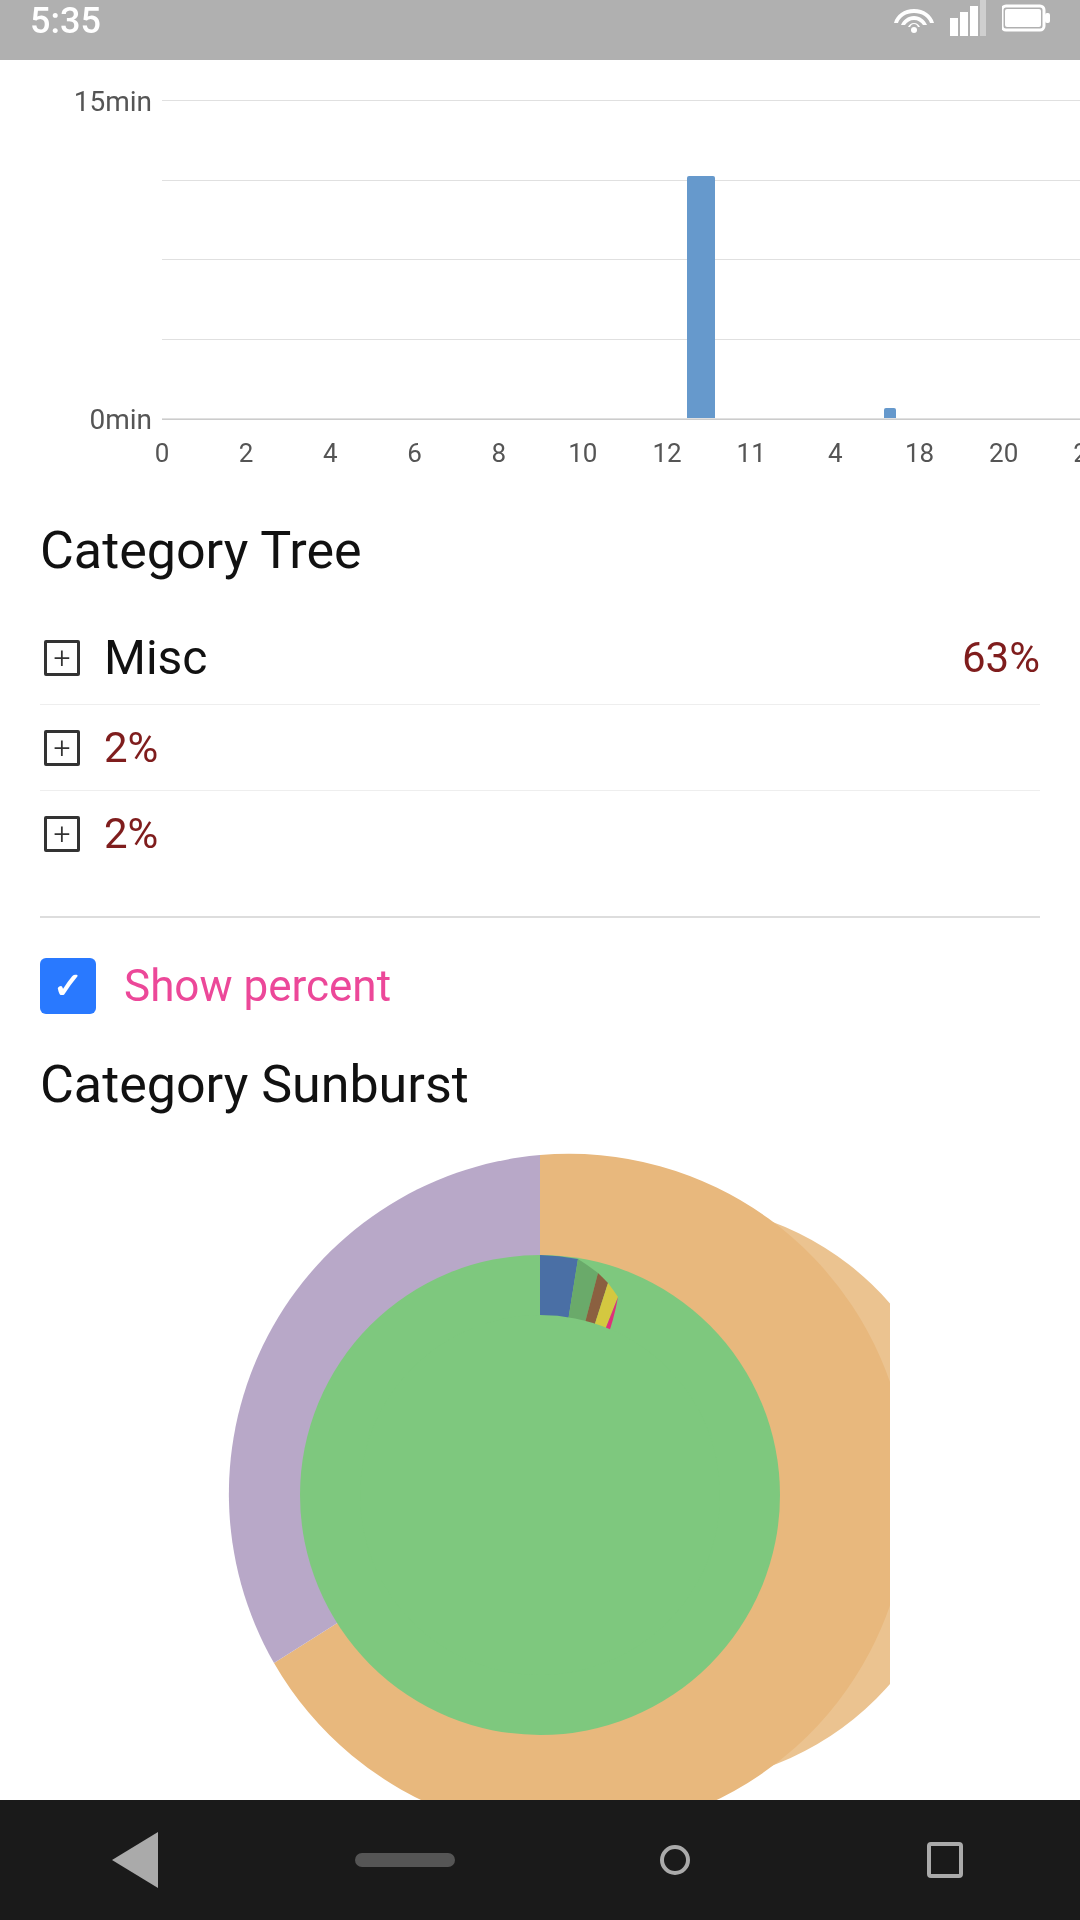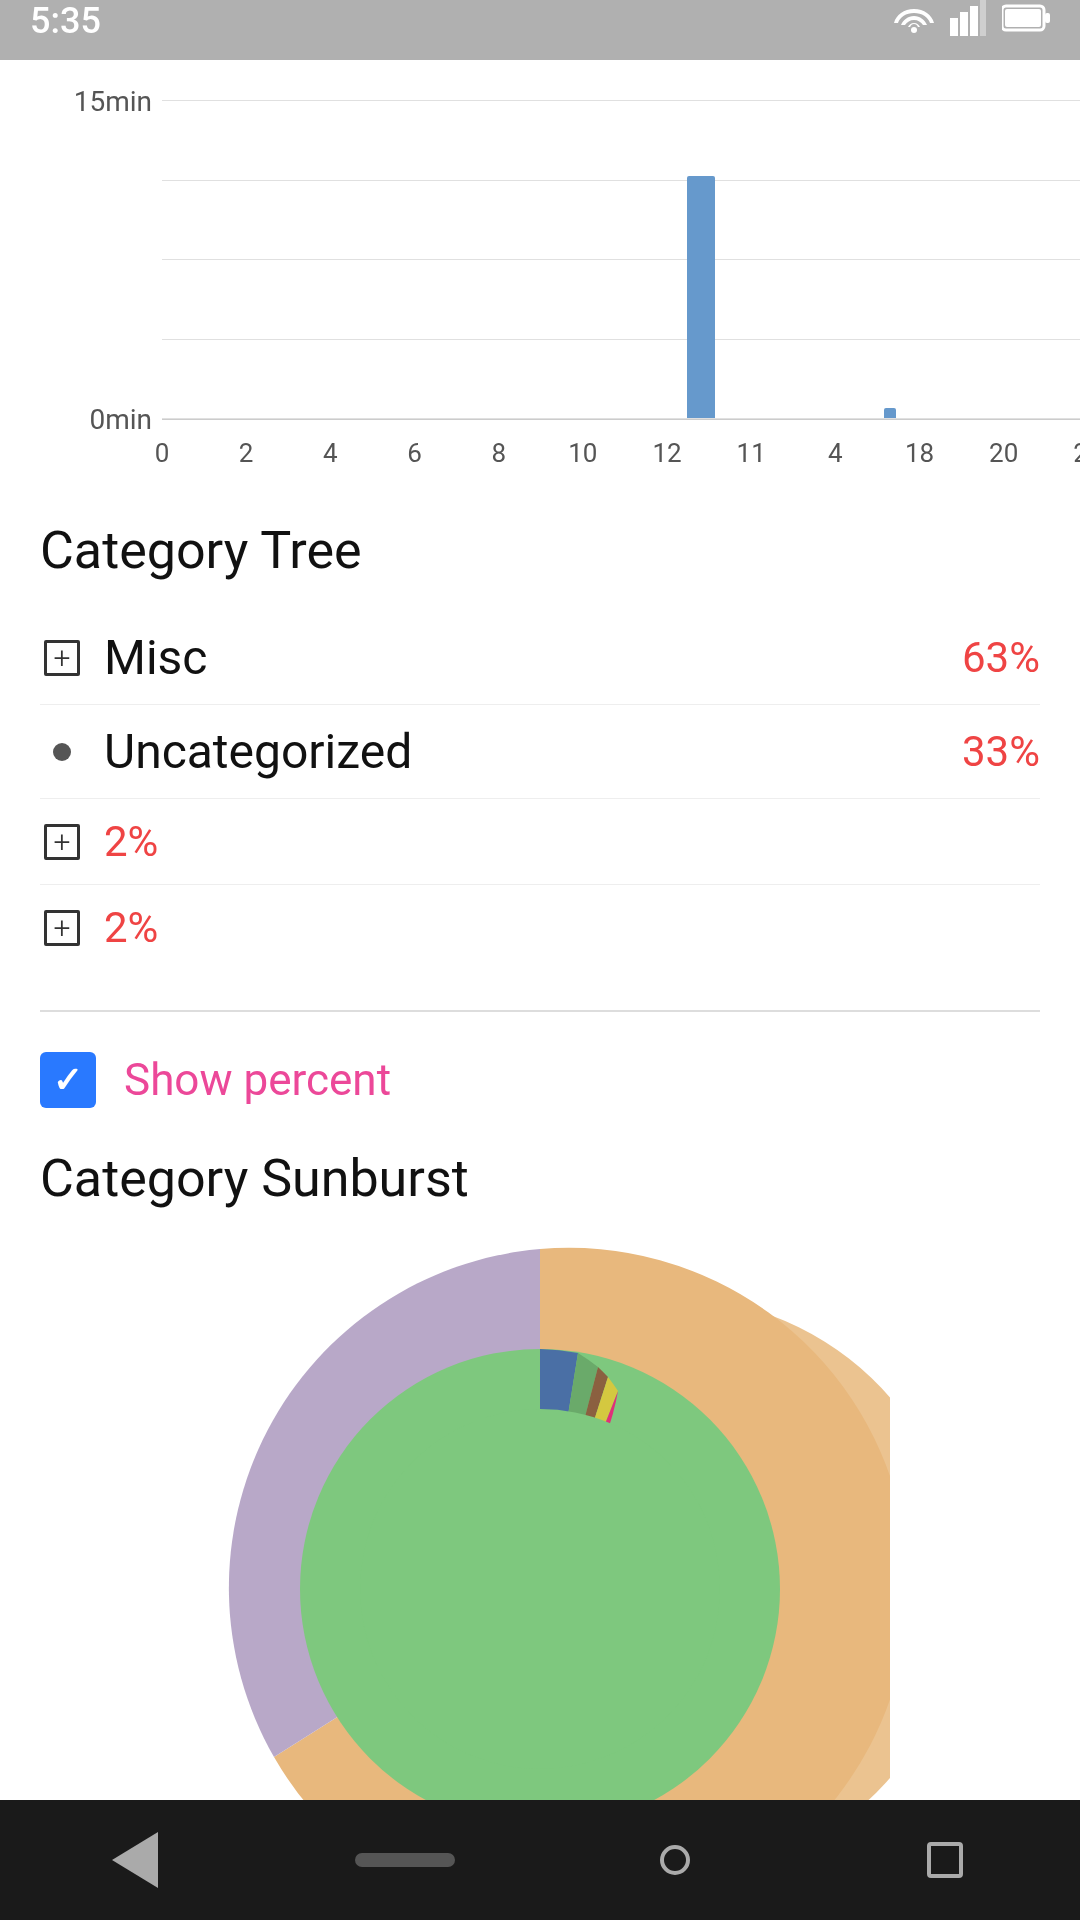--- a/index.html
+++ b/index.html
@@ -137,21 +137,21 @@
       background: #555;
       margin: 0 auto;
     }
     .tree-label {
       font-size: 48px;
       color: #111;
       flex: 1;
     }
     .tree-value {
       font-size: 42px;
-      color: #ef4444;
+      color: #7f1d1d;
     }
 
     
     .divider {
       height: 2px;
       background: #ddd;
       margin: 20px 40px;
     }
 
     
@@ -312,27 +312,20 @@
   <h2 class="section-title">Category Tree</h2>
 
   <div class="tree-item">
     <div class="tree-icon">
       <div class="tree-icon-plus">+</div>
     </div>
     <span class="tree-label">Misc</span>
     <span class="tree-value">63%</span>
   </div>
 
-  <div class="tree-item">
-    <div class="tree-icon">
-      <div class="tree-icon-dot"></div>
-    </div>
-    <span class="tree-label">Uncategorized</span>
-    <span class="tree-value">33%</span>
-  </div>
 
   <div class="tree-item">
     <div class="tree-icon">
       <div class="tree-icon-plus">+</div>
     </div>
     <span class="tree-value">2%</span>
   </div>
 
   <div class="tree-item">
     <div class="tree-icon">

